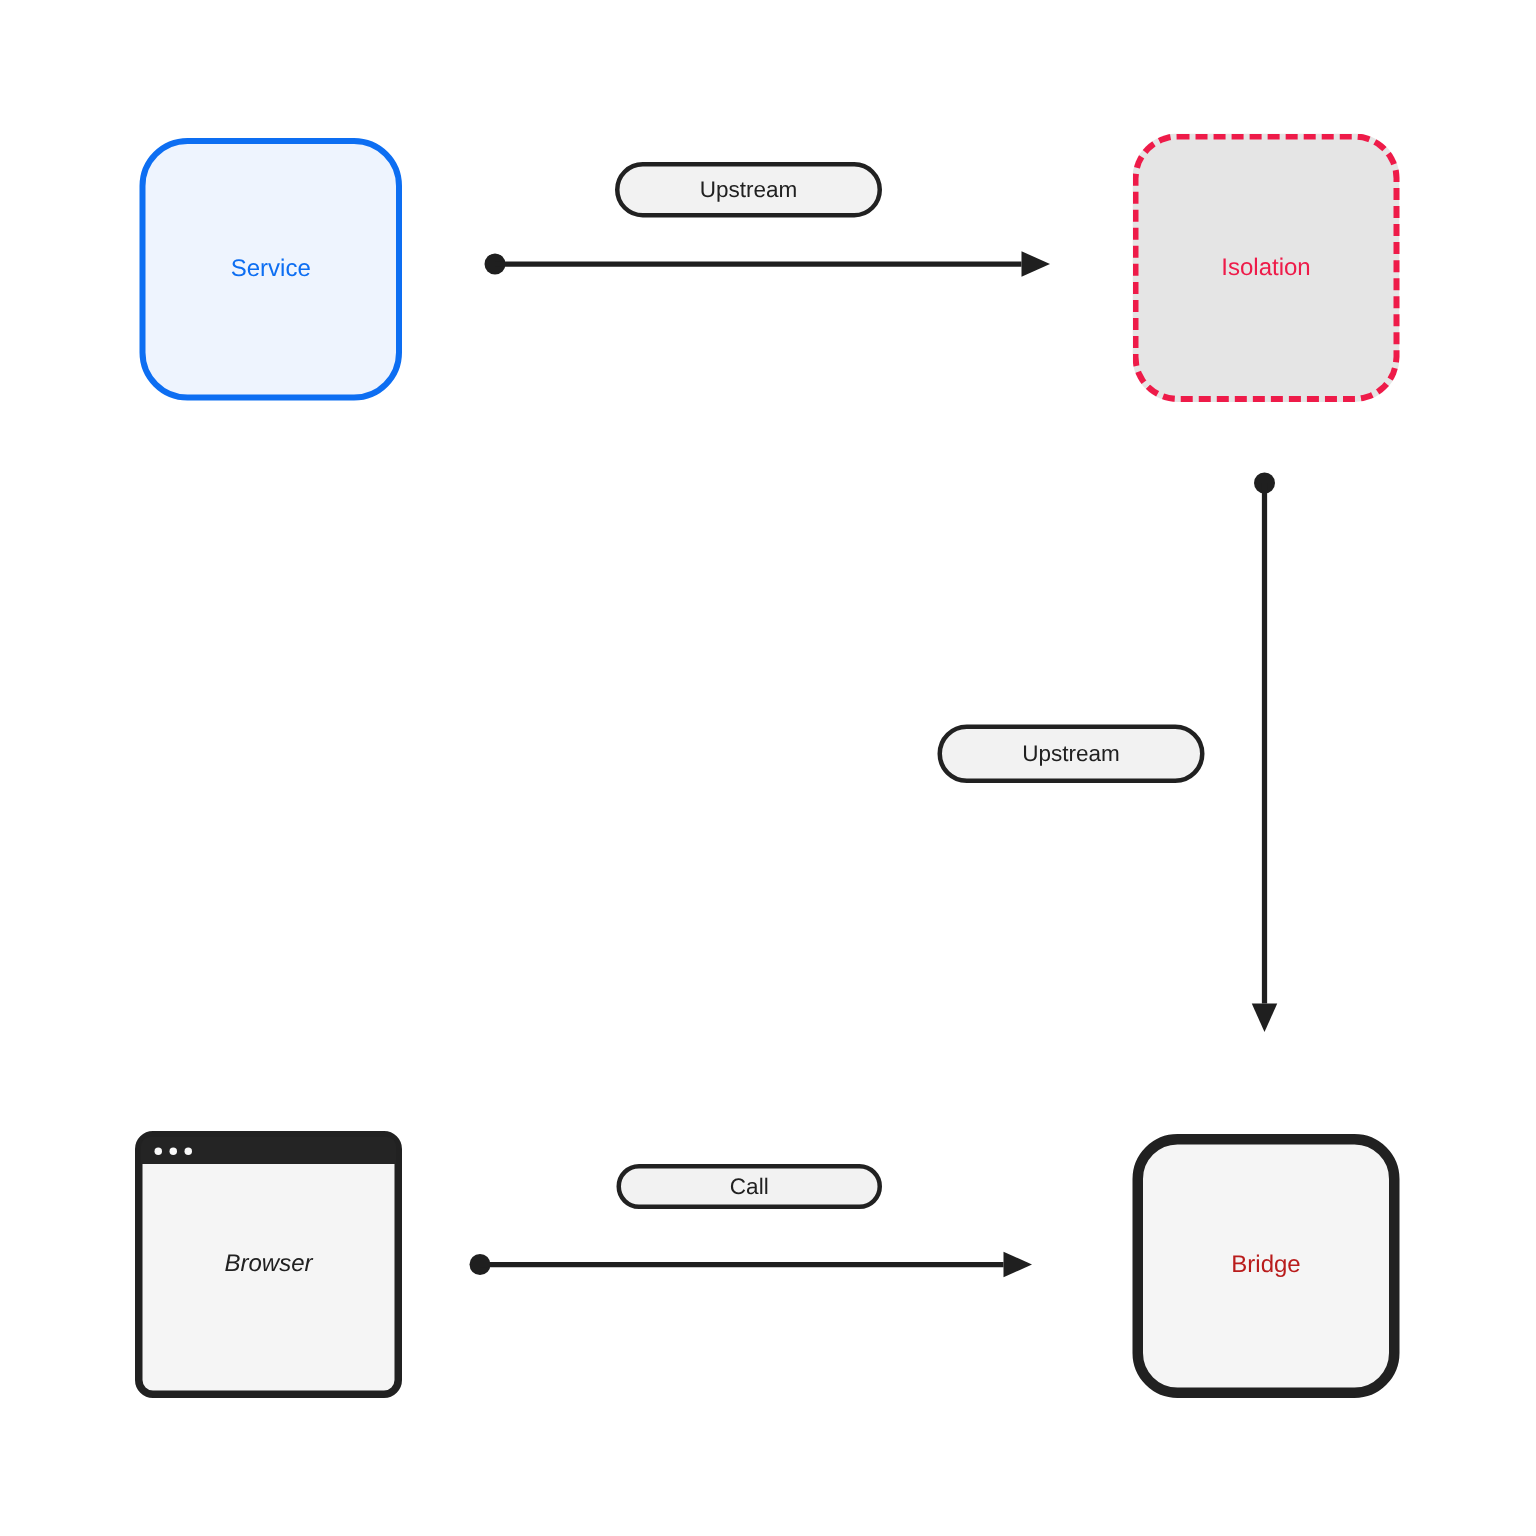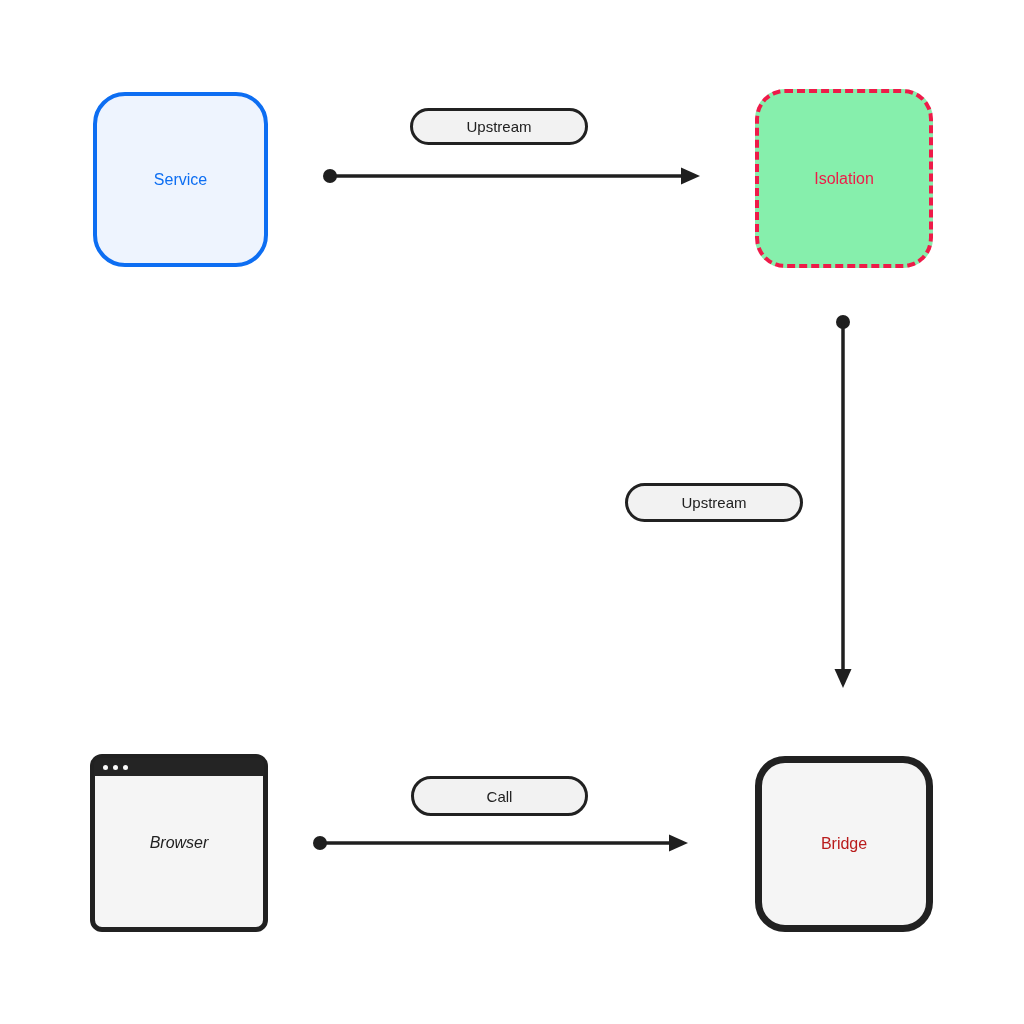--- a/index.html
+++ b/index.html
@@ -27,21 +27,21 @@
   .node-service {
     left: 93px; top: 92px; width: 175px; height: 175px;
     background: #eef4fe;
     border: 4px solid #0d6ef2;
     border-radius: 32px;
     color: #0d6ef2;
   }
 
   .node-isolation {
     left: 755px; top: 89px; width: 178px; height: 179px;
-    background: #86efac;
+    background: #e5e5e5;
     border: 4px dashed #ee1b49;
     border-radius: 30px;
     color: #ee1b49;
   }
 
   .node-browser {
     left: 90px; top: 754px; width: 178px; height: 178px;
     background: #f5f5f5;
     border: 5px solid #212121;
     border-radius: 12px;
@@ -90,21 +90,21 @@
     background: #f2f2f2;
     border: 3px solid #212121;
     border-radius: 20px;
     color: #212121;
     font-size: 15px;
     z-index: 4;
     text-align: right;
   }
   .pill-upstream-1 { left: 410px; top: 108px; width: 178px; height: 37px; }
   .pill-upstream-2 { left: 625px; top: 483px; width: 178px; height: 39px; }
-  .pill-call       { left: 411px; top: 776px; width: 177px; height: 40px; }
+  .pill-call       { left: 411px; top: 776px; width: 177px; height: 30px; }
 
   
   .edges-svg {
     position: absolute;
     left: 0; top: 0;
     width: 1024px; height: 1024px;
     z-index: 1;
   }
 </style>
 </head>

